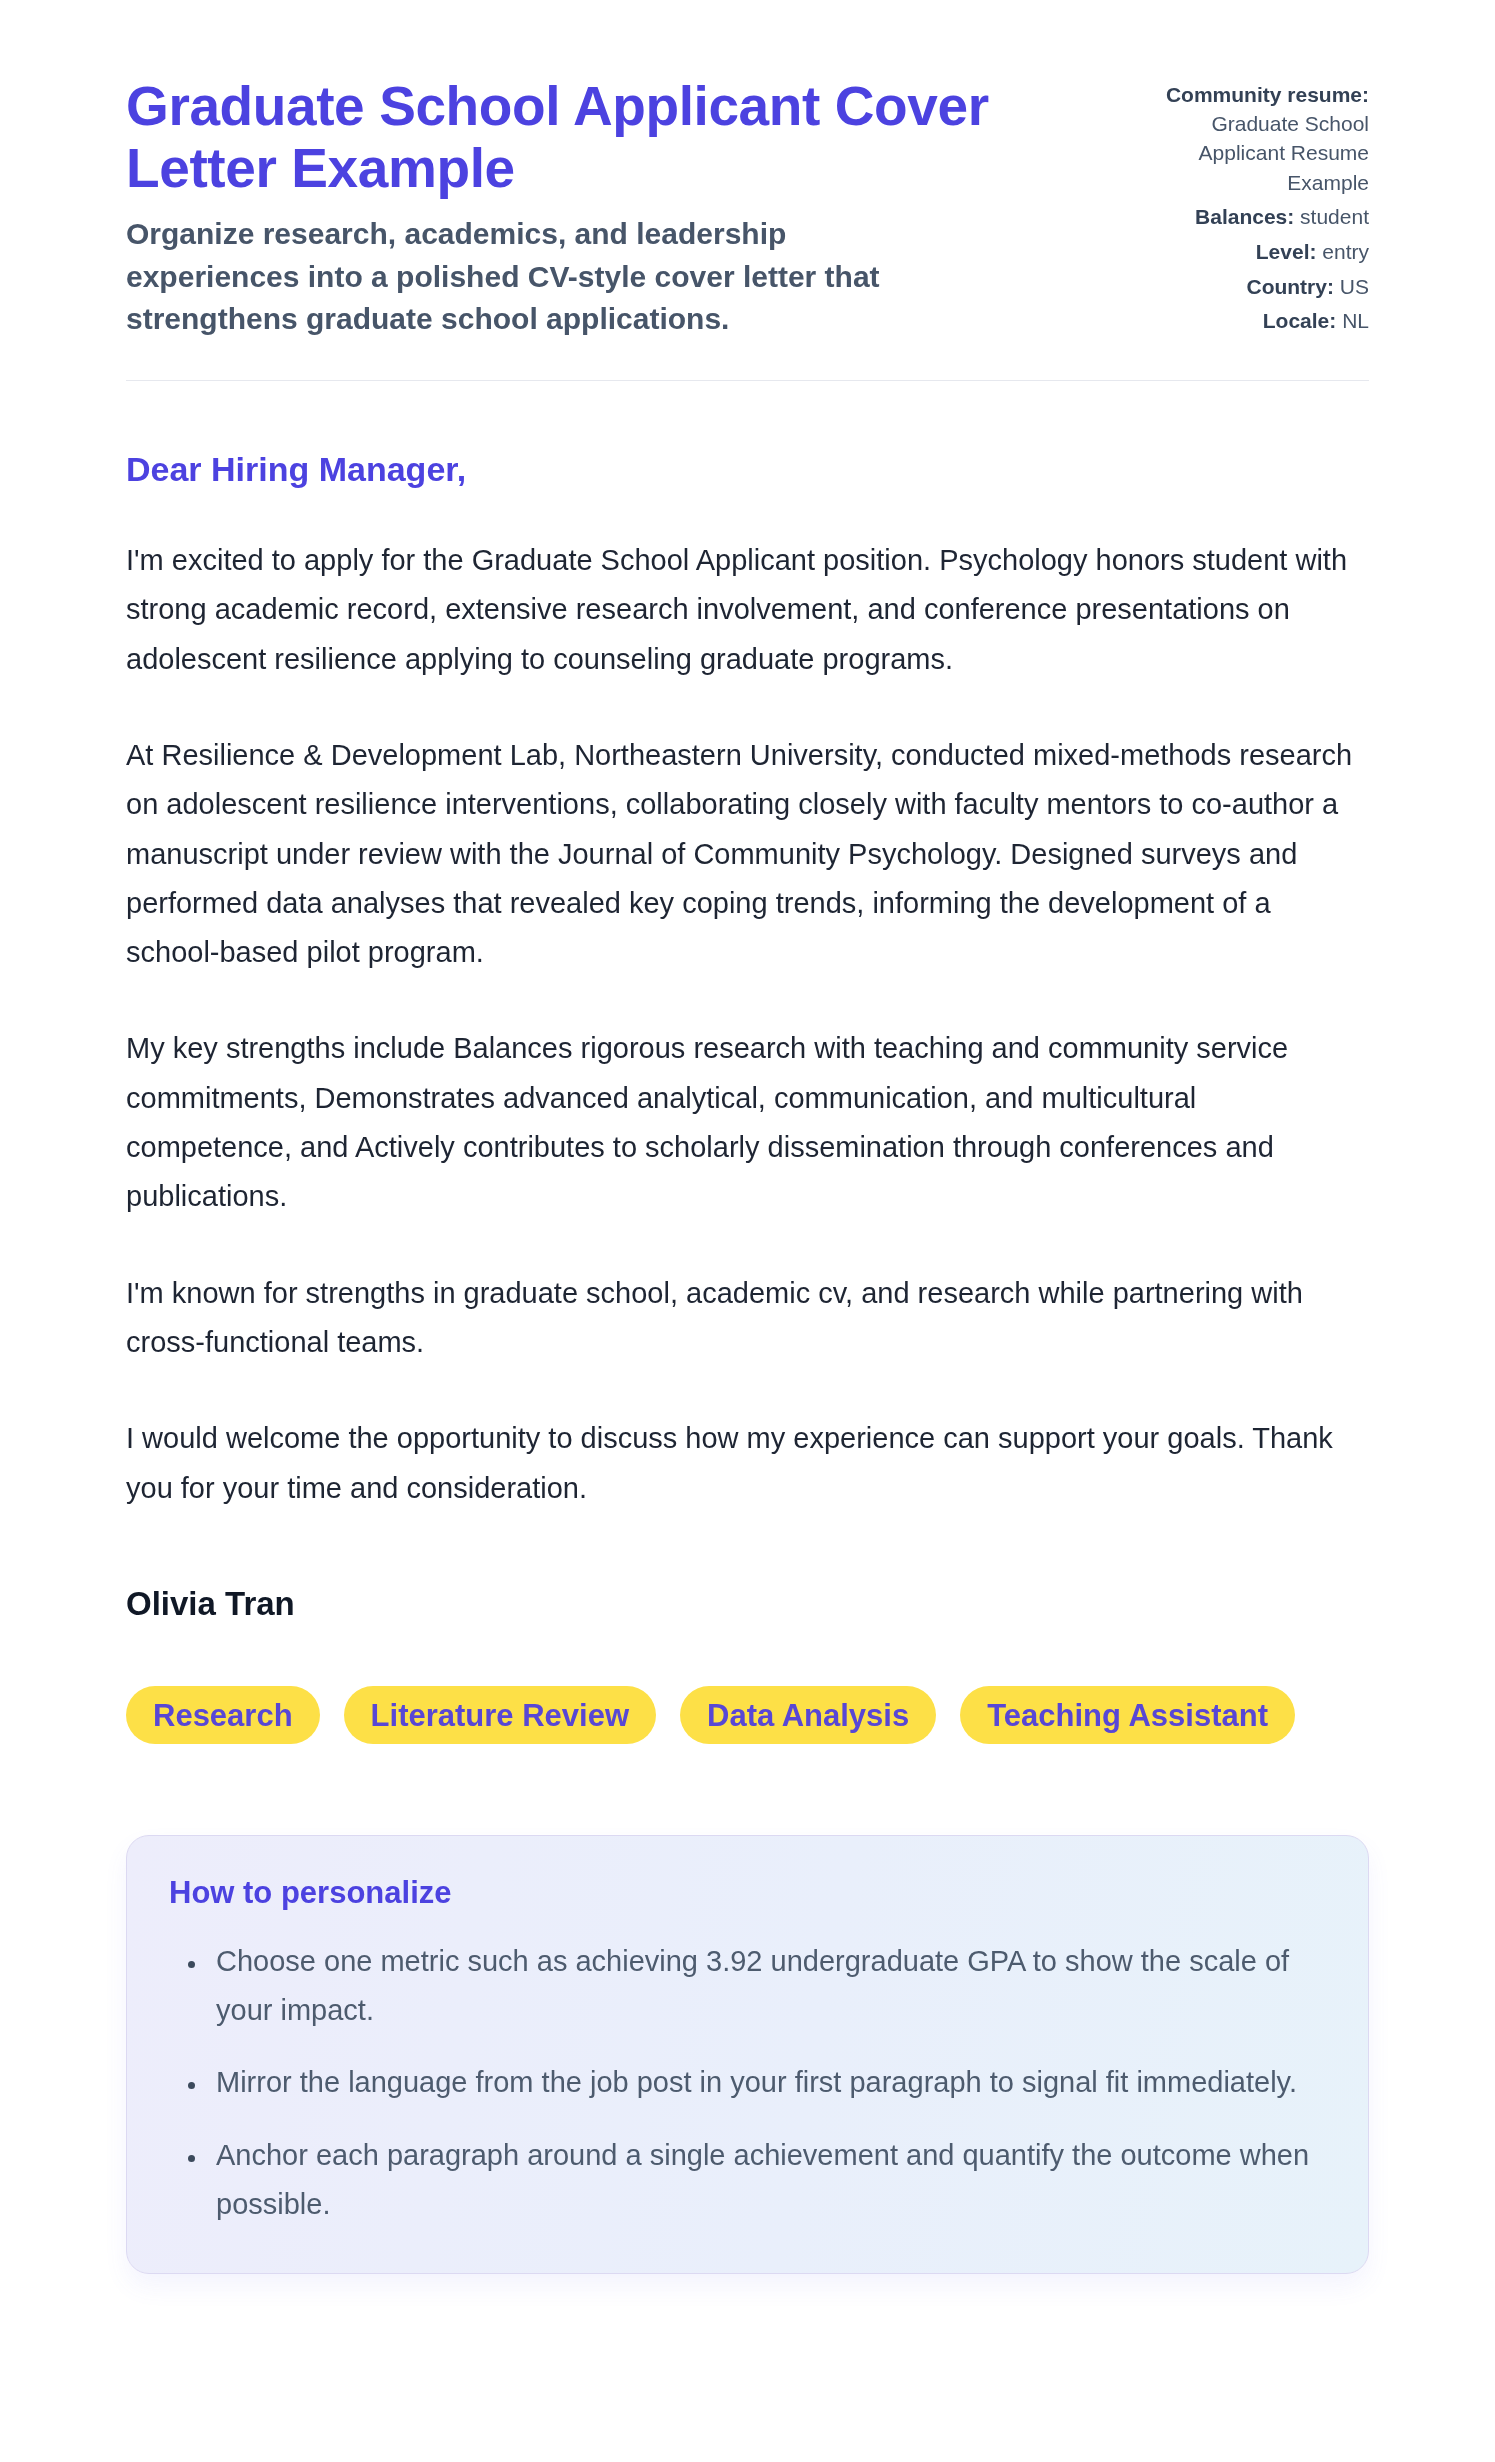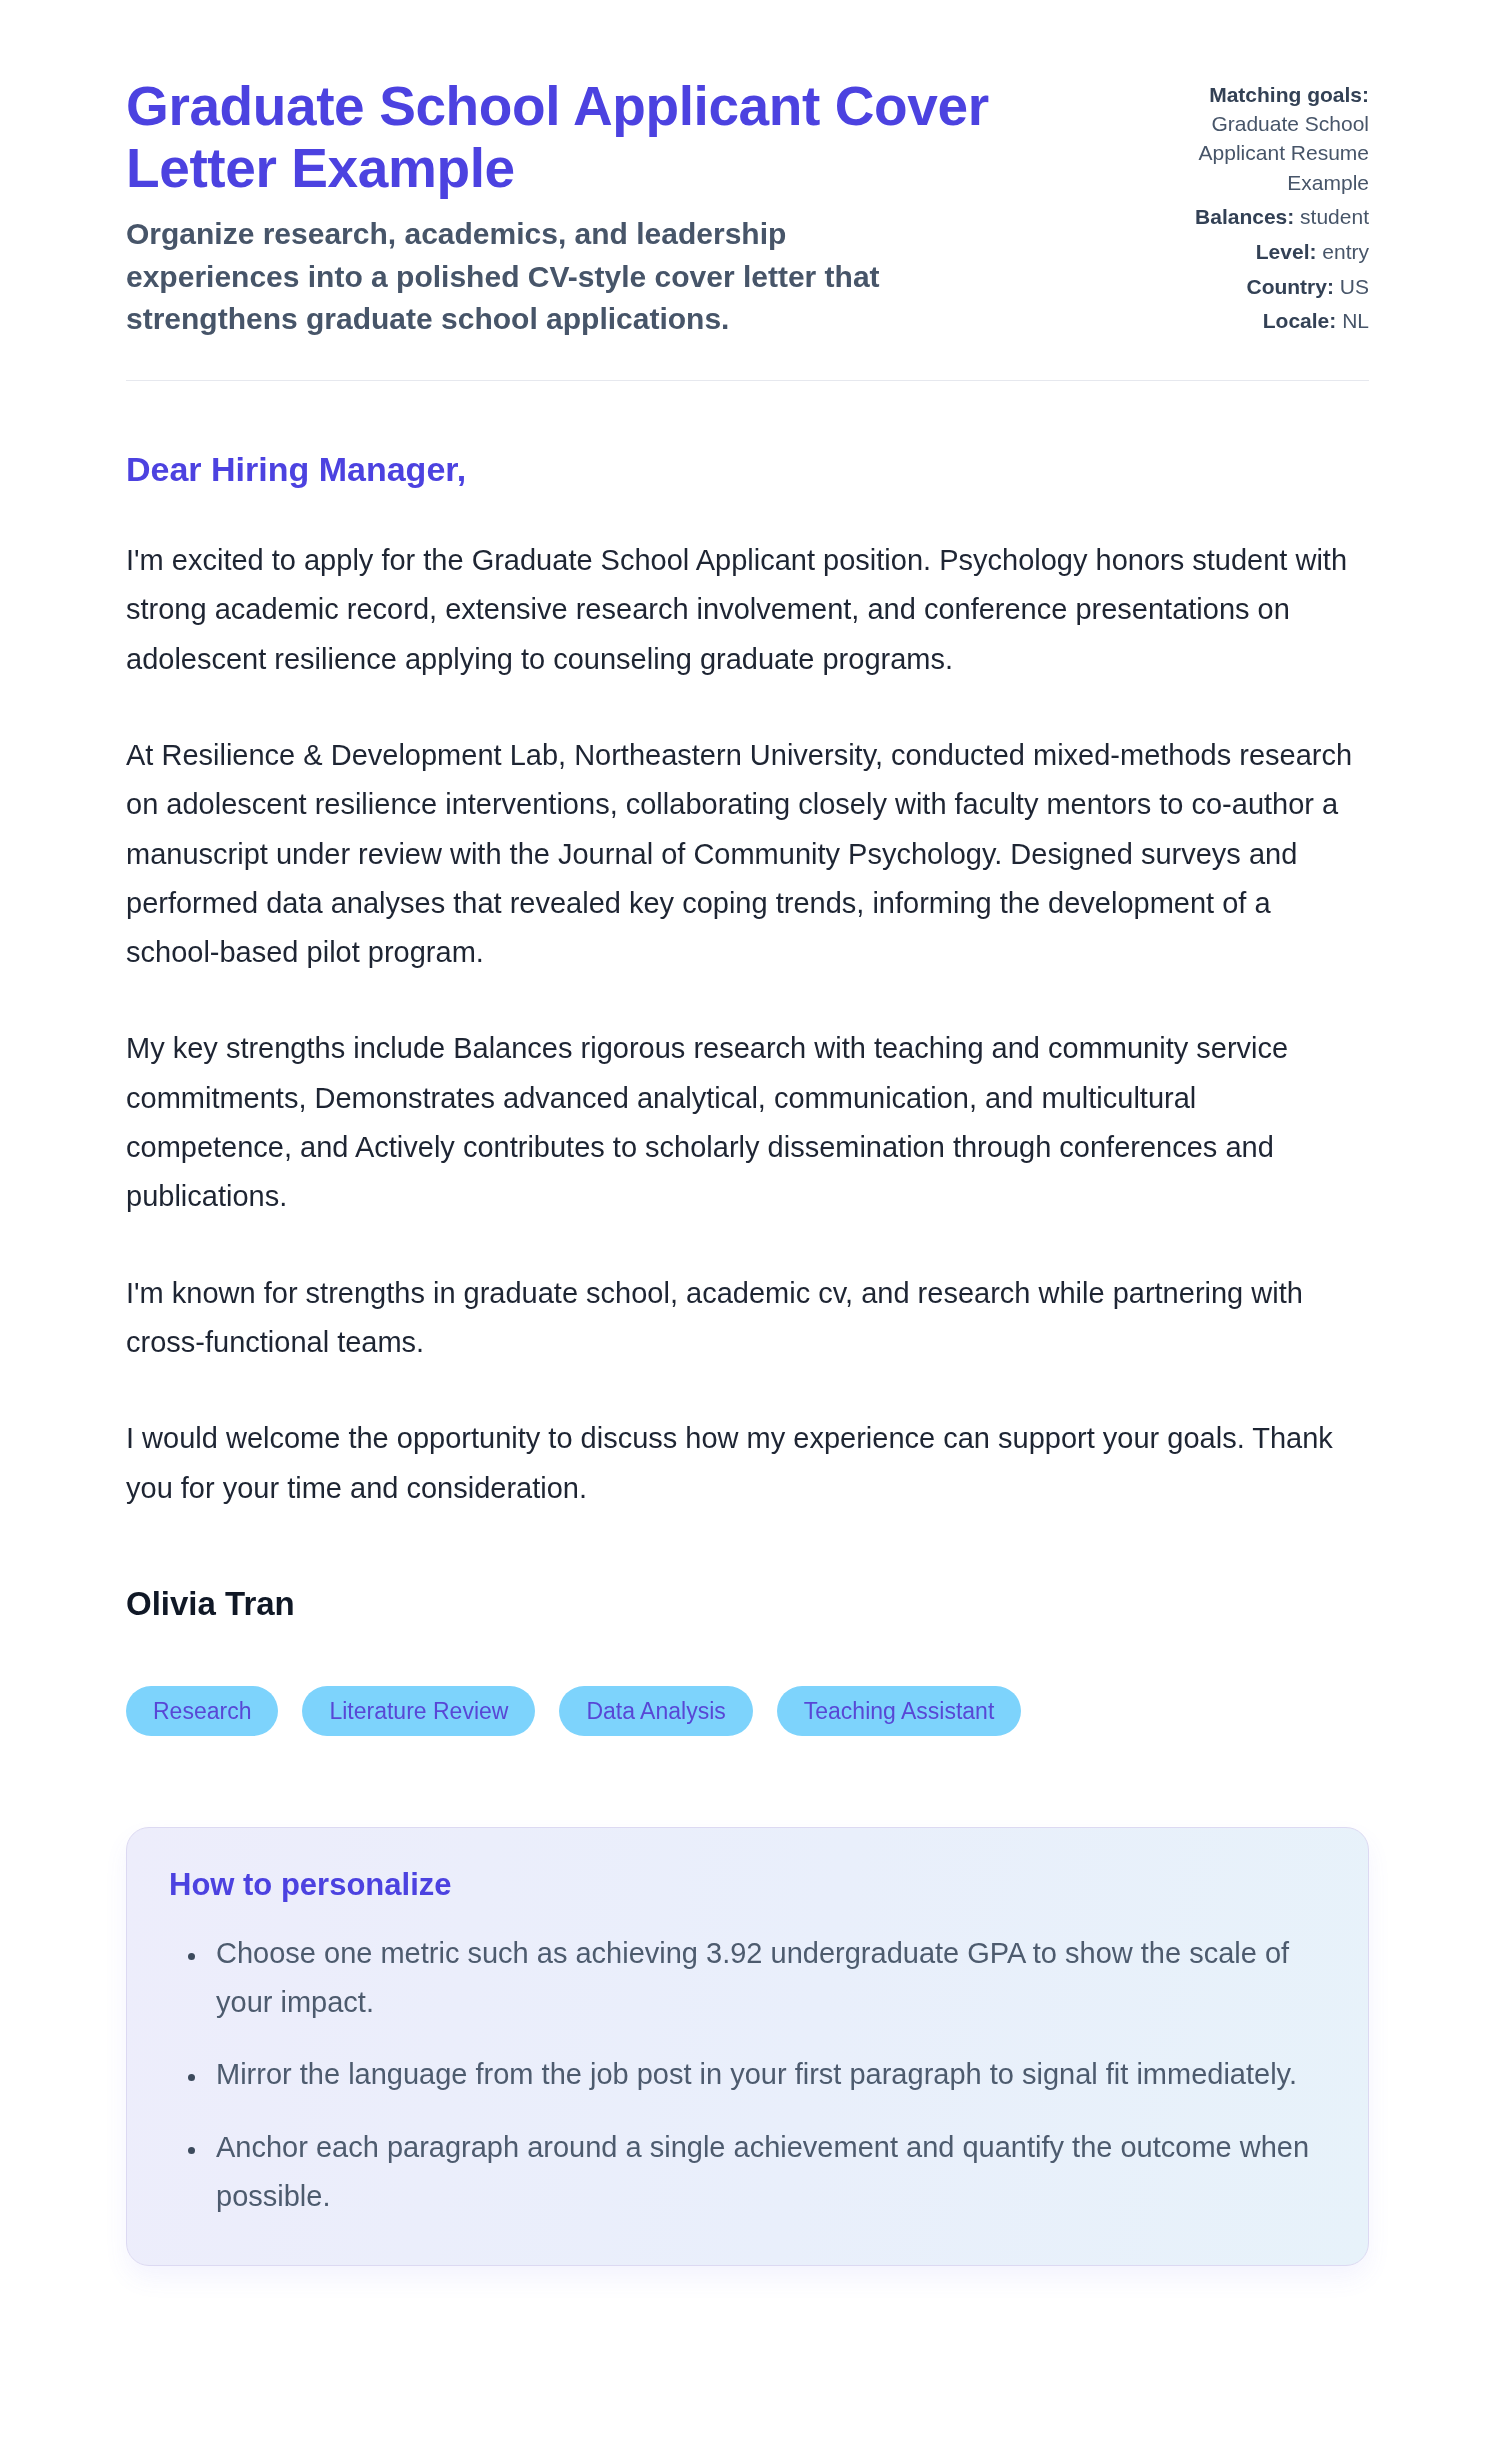--- a/index.html
+++ b/index.html
@@ -83,27 +83,28 @@
   }
   
   .tags {
     margin-top: 63px;
     display: flex;
     flex-wrap: wrap;
     gap: 24px;
   }
   .tag {
     display: inline-block;
-    background: #7dd3fc;
+    background: #fde047;
     color: #5847d5;
-    font-size: 23px;
+    font-size: 31px;
     line-height: 1;
     padding: 14px 27px 13px;
     border-radius: 879px;
     white-space: nowrap;
+    font-weight: bold;
   }
   
   .callout {
     margin-top: 91px;
     background: linear-gradient(100deg, #ededfb 0%, #e9effb 55%, #e7f2fa 100%);
     border: 1.8px solid #dcd9f2;
     border-radius: 23px;
     padding: 39px 42px 40px;
     box-shadow: 0 12.3px 24.6px rgba(99, 102, 241, 0.07);
   }
@@ -135,21 +136,21 @@
 
 <div class="container">
 
   <header class="header">
     <div class="header-left">
       <h1 class="page-title">Graduate School Applicant Cover Letter Example</h1>
       <div class="page-subtitle">Organize research, academics, and leadership experiences into a polished CV-style cover letter that strengthens graduate school applications.</div>
     </div>
     <aside class="meta">
       <div class="meta-item">
-        <span class="m-label">Matching goals:</span>
+        <span class="m-label">Community resume:</span>
         <span class="m-value">Graduate School Applicant Resume Example</span>
       </div>
       <div class="meta-item">
         <span class="m-label">Balances:</span>
         <span class="m-value">student</span>
       </div>
       <div class="meta-item">
         <span class="m-label">Level:</span>
         <span class="m-value">entry</span>
       </div>

